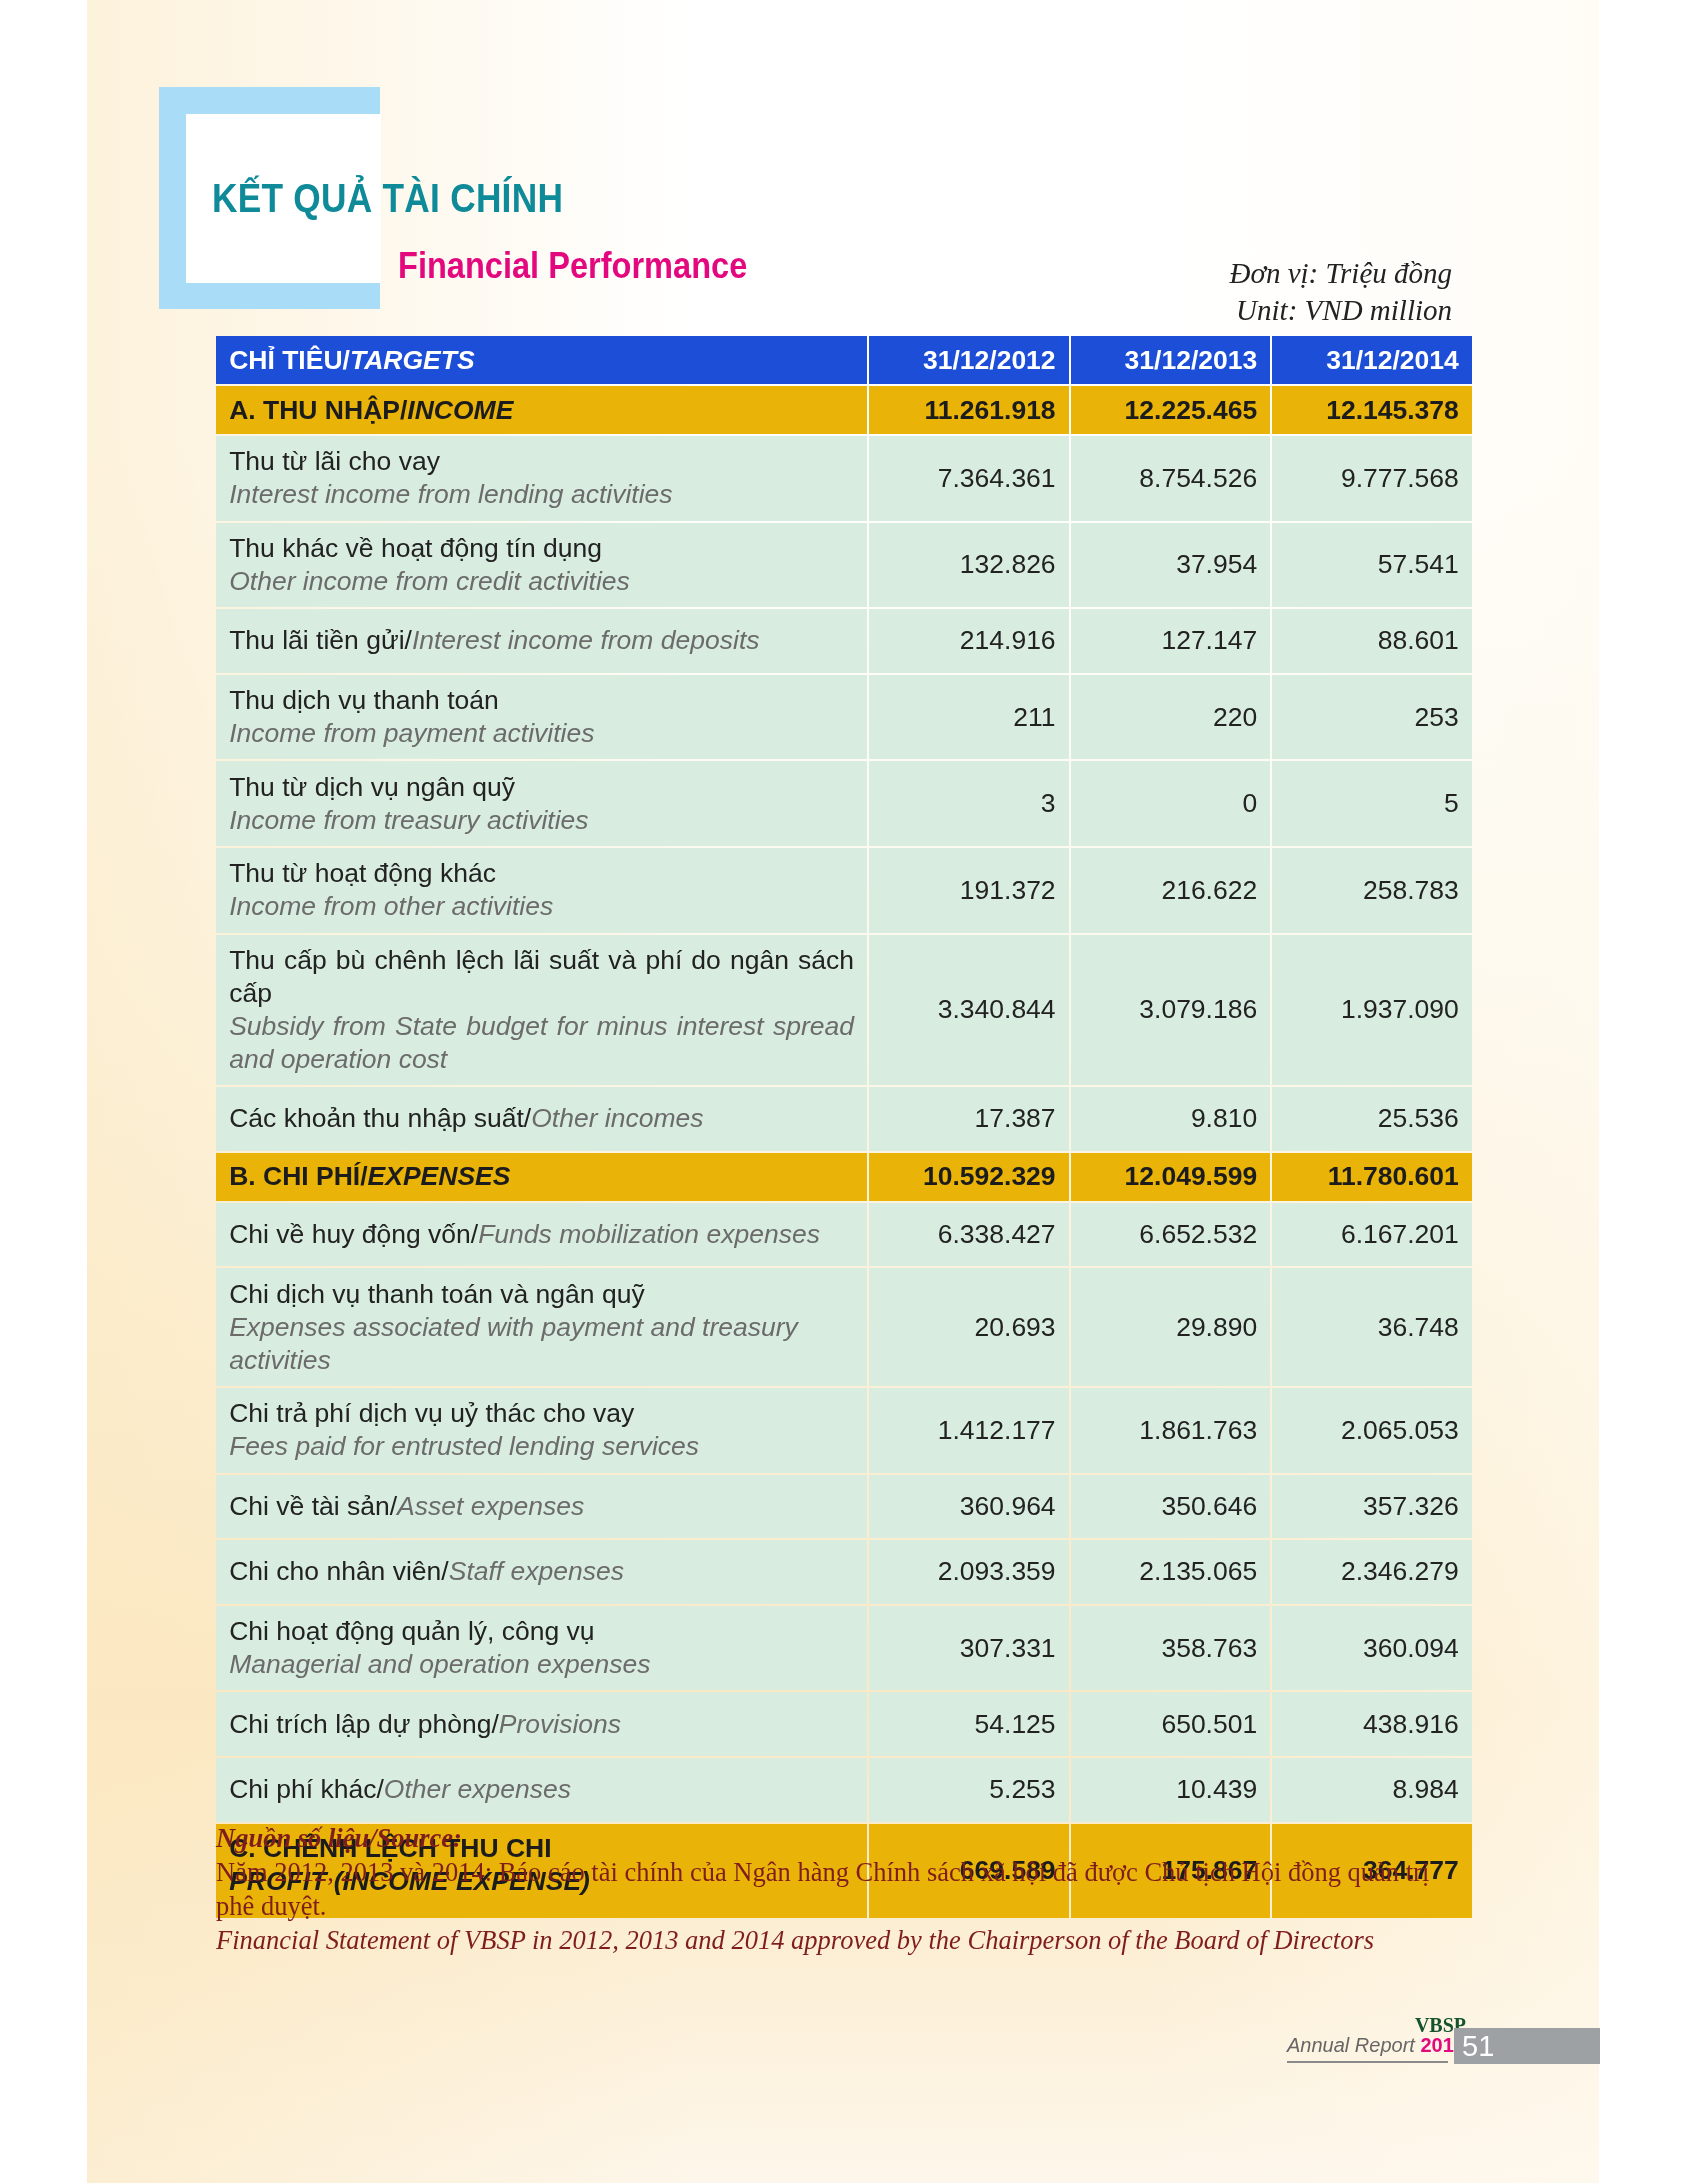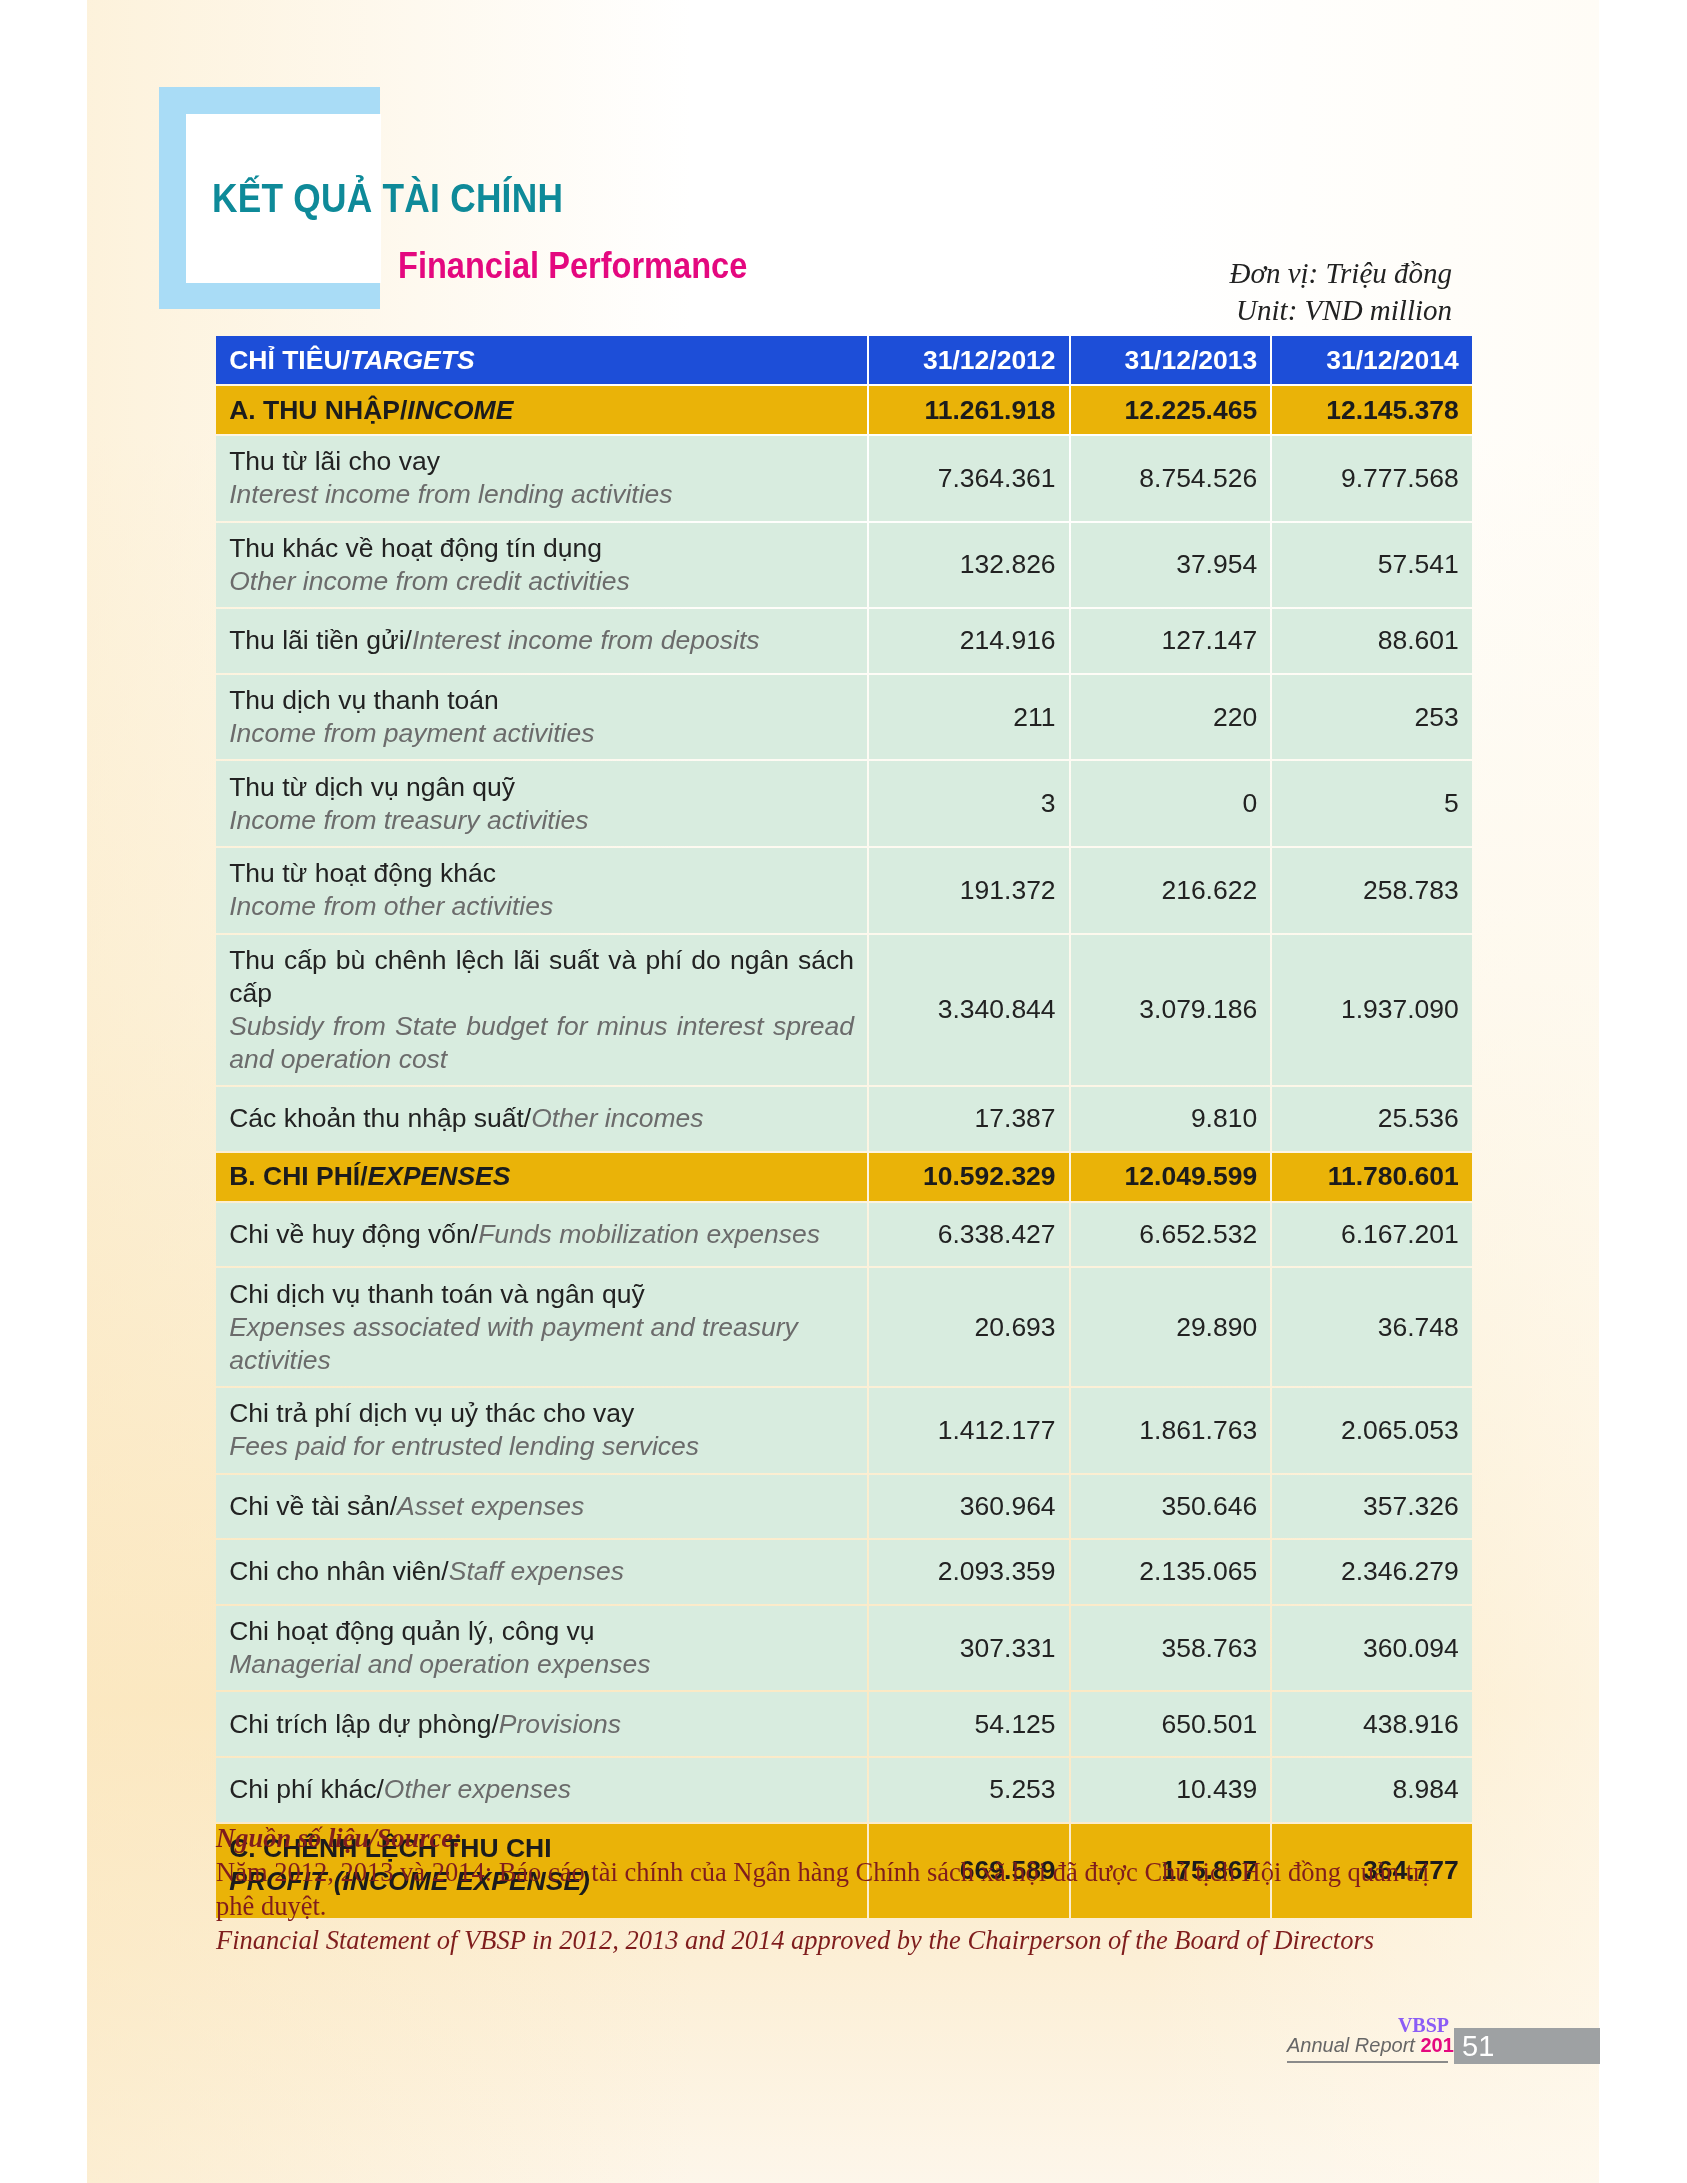--- a/index.html
+++ b/index.html
@@ -25,21 +25,21 @@
   td.num { text-align:right; }
   .en { font-style:italic; color:#6b6b6b; }
   tr.sec .en { color:#1c1c1c; }
   tr.hdr .en { color:#ffffff; }
   .justify { text-align:justify; text-align-last:left; }
   .source { position:absolute; left:216px; top:1821px; width:1244px; font-family:"Liberation Serif", serif; font-size:26.5px; color:#7f1d1d; line-height:34px; }
   .source .src-label { font-weight:bold; font-style:italic; }
   .source .src-en { font-style:italic; }
   .footer { position:absolute; left:1287px; top:2013px; }
   .footer .rule { position:absolute; left:0; top:48px; width:161px; height:2px; background:#8a8a8a; }
-  .footer .vbsp { position:absolute; left:98px; top:1.3px; width:64px; text-align:right; font-family:"Liberation Serif", serif; font-weight:bold; font-size:20px; color:#8b5cf6; }
+  .footer .vbsp { position:absolute; left:115px; top:1.3px; width:64px; text-align:right; font-family:"Liberation Serif", serif; font-weight:bold; font-size:20px; color:#14532d; }
   .footer .ar { position:absolute; left:0; top:21px; white-space:nowrap; font-size:20px; }
   .footer .ar .lbl { font-style:italic; color:#666; }
   .footer .ar .yr { font-weight:bold; color:#e4087f; }
   .footer .pagebox { position:absolute; left:167px; top:14.6px; width:146px; height:36px; background:#9ea1a3; color:#ffffff; font-size:29px; line-height:36px; padding-left:8px; box-sizing:border-box; }
 </style>
 </head>
 <body>
 
 <div class="bgpanel"></div>
 

